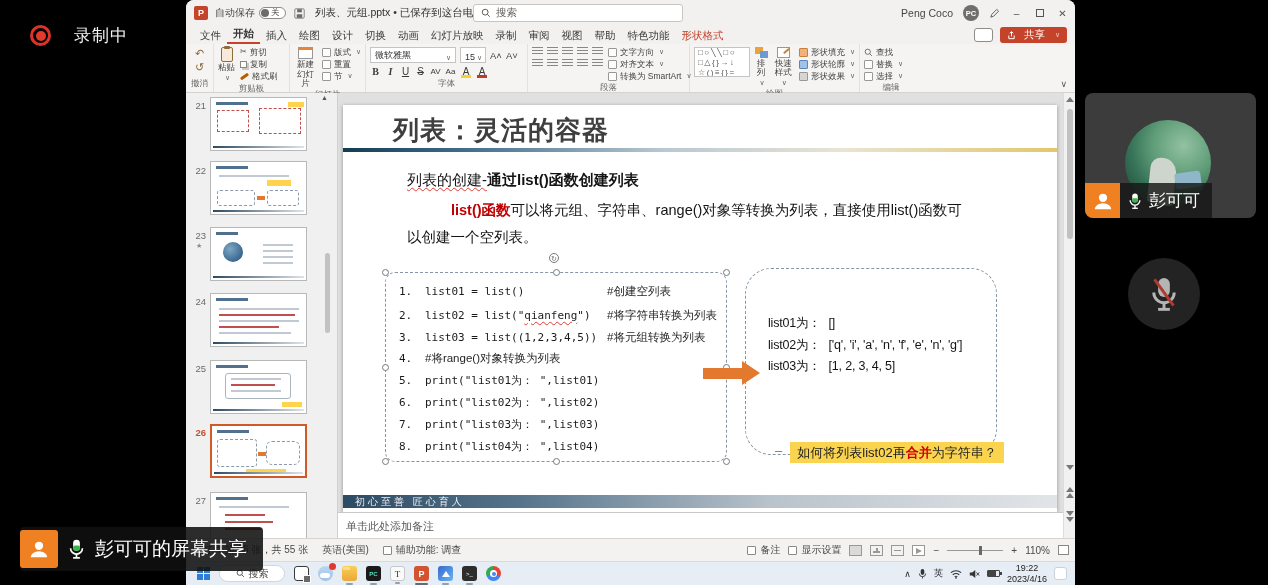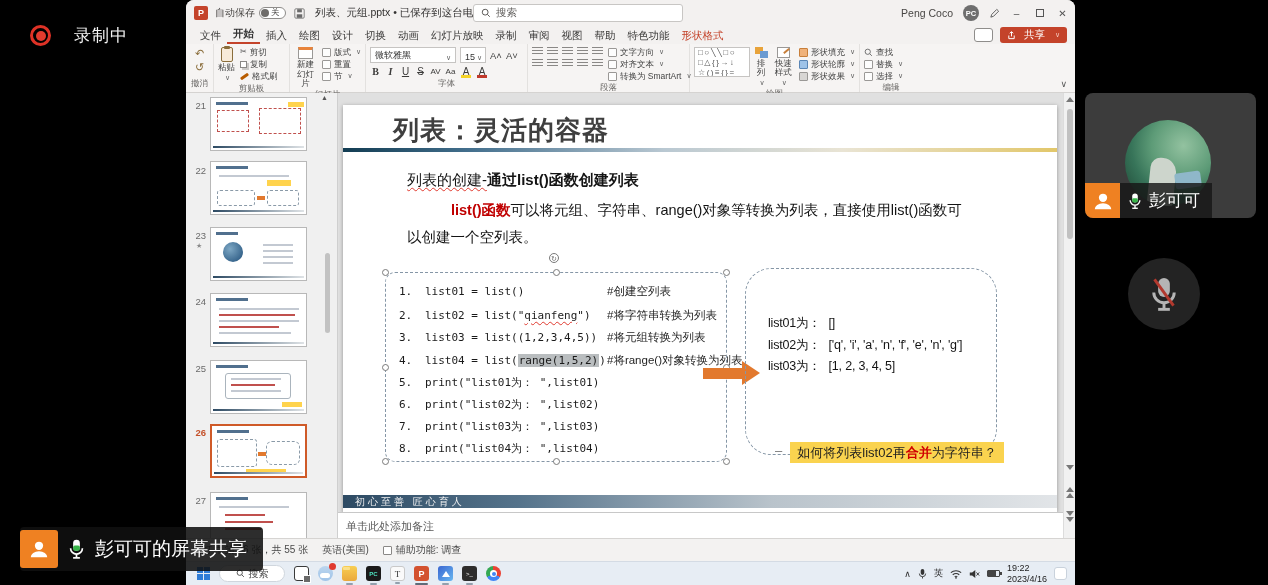--- a/index.html
+++ b/index.html
@@ -210,21 +210,21 @@
 .tk-ppt{background:#d35230;color:#fff;font-size:9px;font-weight:bold}
 .tk-photos{background:linear-gradient(135deg,#3a66d1,#67b7f0)}
 .tk-photos i{width:0;height:0;border-left:4px solid transparent;border-right:4px solid transparent;border-bottom:6px solid #fff}
 .tk-term{background:#2d2d2d;color:#fff;font-size:6px}
 .tk-chrome{border-radius:50%;background:conic-gradient(#ea4335 0 120deg,#4285f4 0 240deg,#34a853 0 360deg)}
 .tk-chrome i{width:7px;height:7px;background:#fff;border-radius:50%;display:block;position:relative}
 .tk-chrome i::after{content:"";position:absolute;left:1.5px;top:1.5px;width:4px;height:4px;background:#4285f4;border-radius:50%}
 #tk-right{margin-left:auto;display:flex;align-items:center;gap:7px;padding-right:8px;font-size:9px;color:#2a2a2a}
 .bat{width:13px;height:7px;border:1px solid #444;border-radius:1px;background:linear-gradient(90deg,#444 0 70%,transparent 70%);position:relative}
 .bat::after{content:"";position:absolute;right:-3px;top:1px;width:2px;height:3px;background:#444}
-.time-col{text-align:left;line-height:10.5px;color:#222}
+.time-col{text-align:center;line-height:10.5px;color:#222}
 .notif{width:13px;height:13px;border-radius:3px;background:#fff;border:1px solid #c9d2dc}
 </style>
 </head>
 <body>
 
 <div id="recording">
   <span class="rec-ring">
       <span class="rec-dot"></span>
     </span>
   <span class="rec-label">录制中</span>
@@ -577,21 +577,20 @@
               <span><span class="code">list02 = list("</span><span class="code wavy">qianfeng</span><span class="code">")</span></span>
               <span class="cmt">#将字符串转换为列表</span>
             </div>
         <div class="code-row">
               <span class="code">3.</span>
               <span class="code">list03 = list((1,2,3,4,5))</span>
               <span class="cmt">#将元组转换为列表</span>
             </div>
         <div class="code-row">
               <span class="code">4.</span>
-              <span><span class="code">list04 = list(</span><span class="code hlgray">range(1,5,2)</span><span class="code">)</span></span>
               <span class="cmt">#将range()对象转换为列表</span>
             </div>
         <div class="code-row">
               <span class="code">5.</span>
               <span class="code">print("list01为： ",list01)</span>
               <span class="cmt"></span>
             </div>
         <div class="code-row">
               <span class="code">6.</span>
               <span class="code">print("list02为： ",list02)</span>
@@ -651,20 +650,41 @@
   </div>
 
   <div id="statusbar">
     <div id="sb-left">
       <span>幻灯片 第 26 张，共 55 张</span>
       <span>英语(美国)</span>
       <span style="display:flex;align-items:center;gap:4px">
             <span class="sb-ic"></span>
             <span>辅助功能: 调查</span>
           </span>
+    </div>
+    <div id="sb-right">
+      <span style="display:flex;align-items:center;gap:4px">
+            <span class="sb-ic"></span>
+            <span>备注</span>
+          </span>
+      <span style="display:flex;align-items:center;gap:4px">
+            <span class="sb-ic"></span>
+            <span>显示设置</span>
+          </span>
+      <span class="vi on"></span>
+      <span class="vi dots"></span>
+      <span class="vi rows"></span>
+      <span class="vi tri"></span>
+      <span>−</span>
+      <span class="ztrack">
+            <span class="zthumb"></span>
+          </span>
+      <span>+</span>
+      <span>110%</span>
+      <span class="fit-ic"></span>
     </div>
   </div>
 </div>
 
   <div id="taskbar">
     <div id="tk-left">
       <span class="win">
           <i></i>
           <i></i>
           <i></i>

